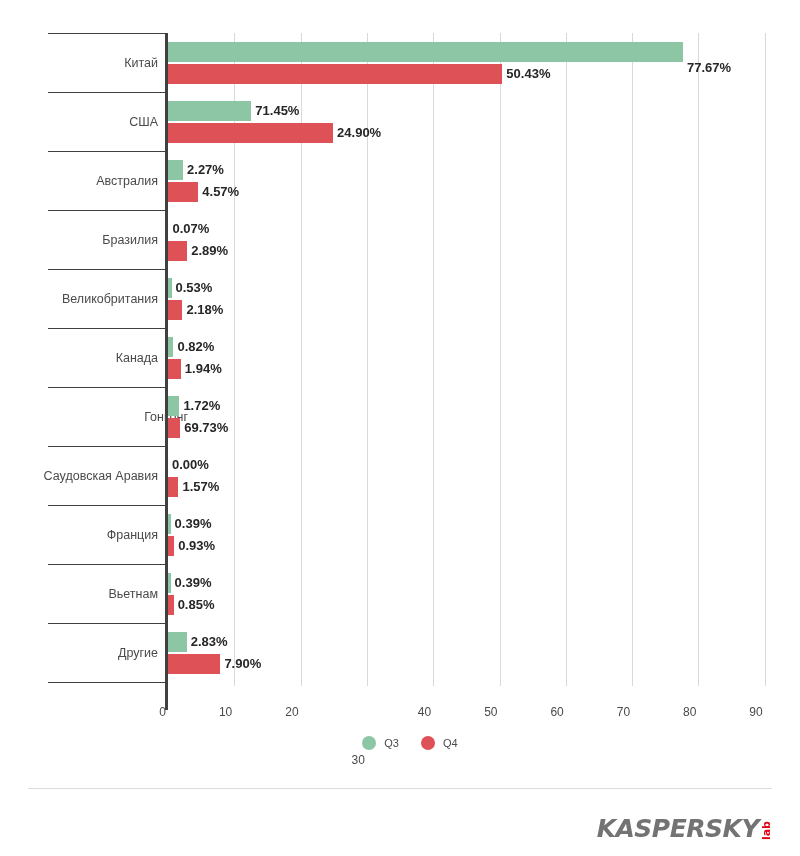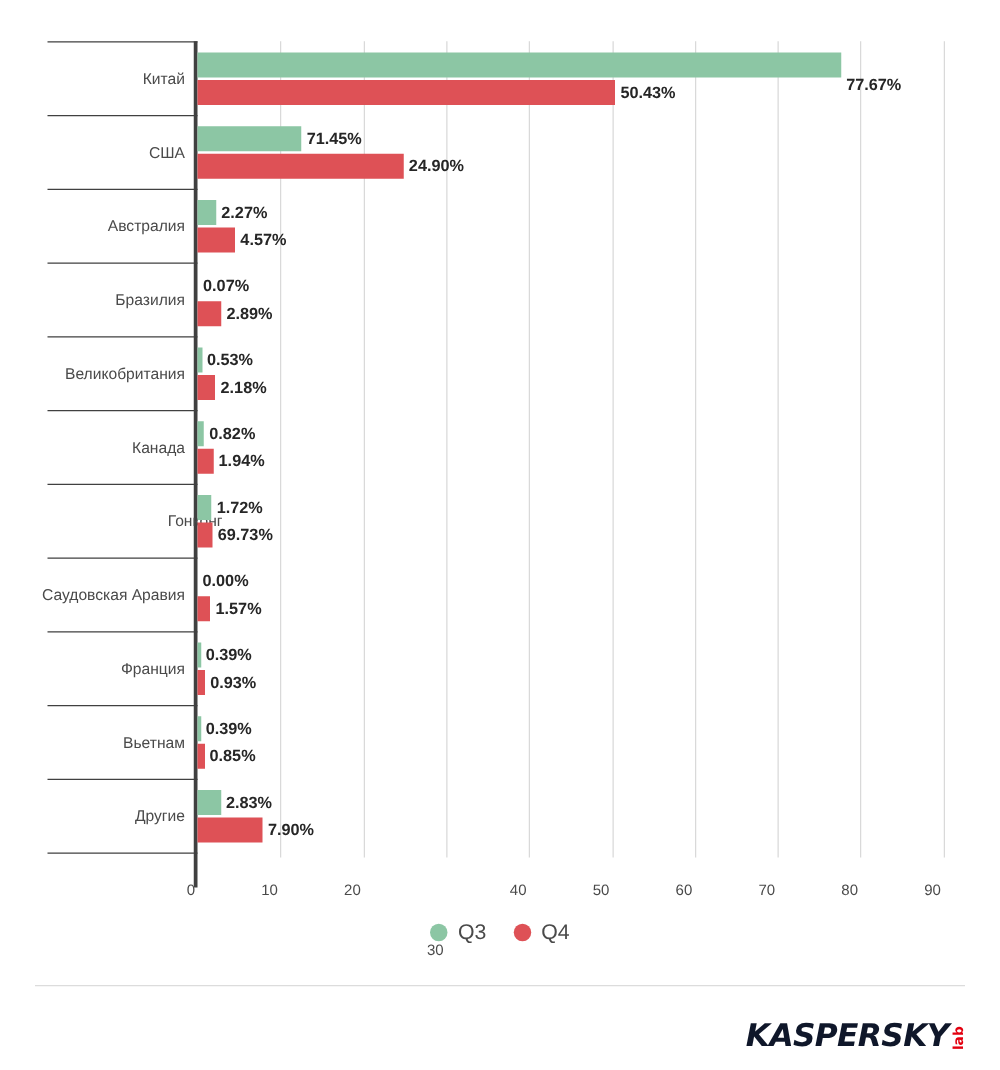--- a/index.html
+++ b/index.html
@@ -11,21 +11,21 @@
     width: 800px;
     height: 856px;
     font-family: "Liberation Sans", "DejaVu Sans", sans-serif;
     position: relative;
     overflow: hidden;
   }
 
   
   #chart-root {
     position: absolute;
-    left: 0;
+    left: 10px;
     top: 0;
     width: 700px;
     height: 790px;
     padding-left: 24px;
   }
 
   
   .plot {
     position: absolute;
     left: 158px;
@@ -129,21 +129,21 @@
     align-items: center;
     gap: 8px;
   }
   .legend-swatch {
     width: 14px;
     height: 14px;
     border-radius: 50%;
     display: inline-block;
   }
   .legend-label {
-    font-size: 17px;
+    font-size: 11px;
     color: #4a4a4a;
   }
 
   
   .footer-divider {
     position: absolute;
     left: 28px;
     top: 788px;
     width: 744px;
     height: 1px;
@@ -157,21 +157,21 @@
     display: flex;
     align-items: flex-end;
     gap: 2px;
   }
   .brand-word {
     font-family: "DejaVu Sans", sans-serif;
     font-size: 25px;
     font-weight: bold;
     font-style: italic;
     letter-spacing: -0.5px;
-    color: #0f172a;
+    color: #737373;
     line-height: 26px;
   }
   .brand-lab {
     font-family: "DejaVu Sans", sans-serif;
     font-size: 11px;
     font-weight: bold;
     color: #e3000f;
     line-height: 11px;
     writing-mode: vertical-rl;
     transform: rotate(180deg);

